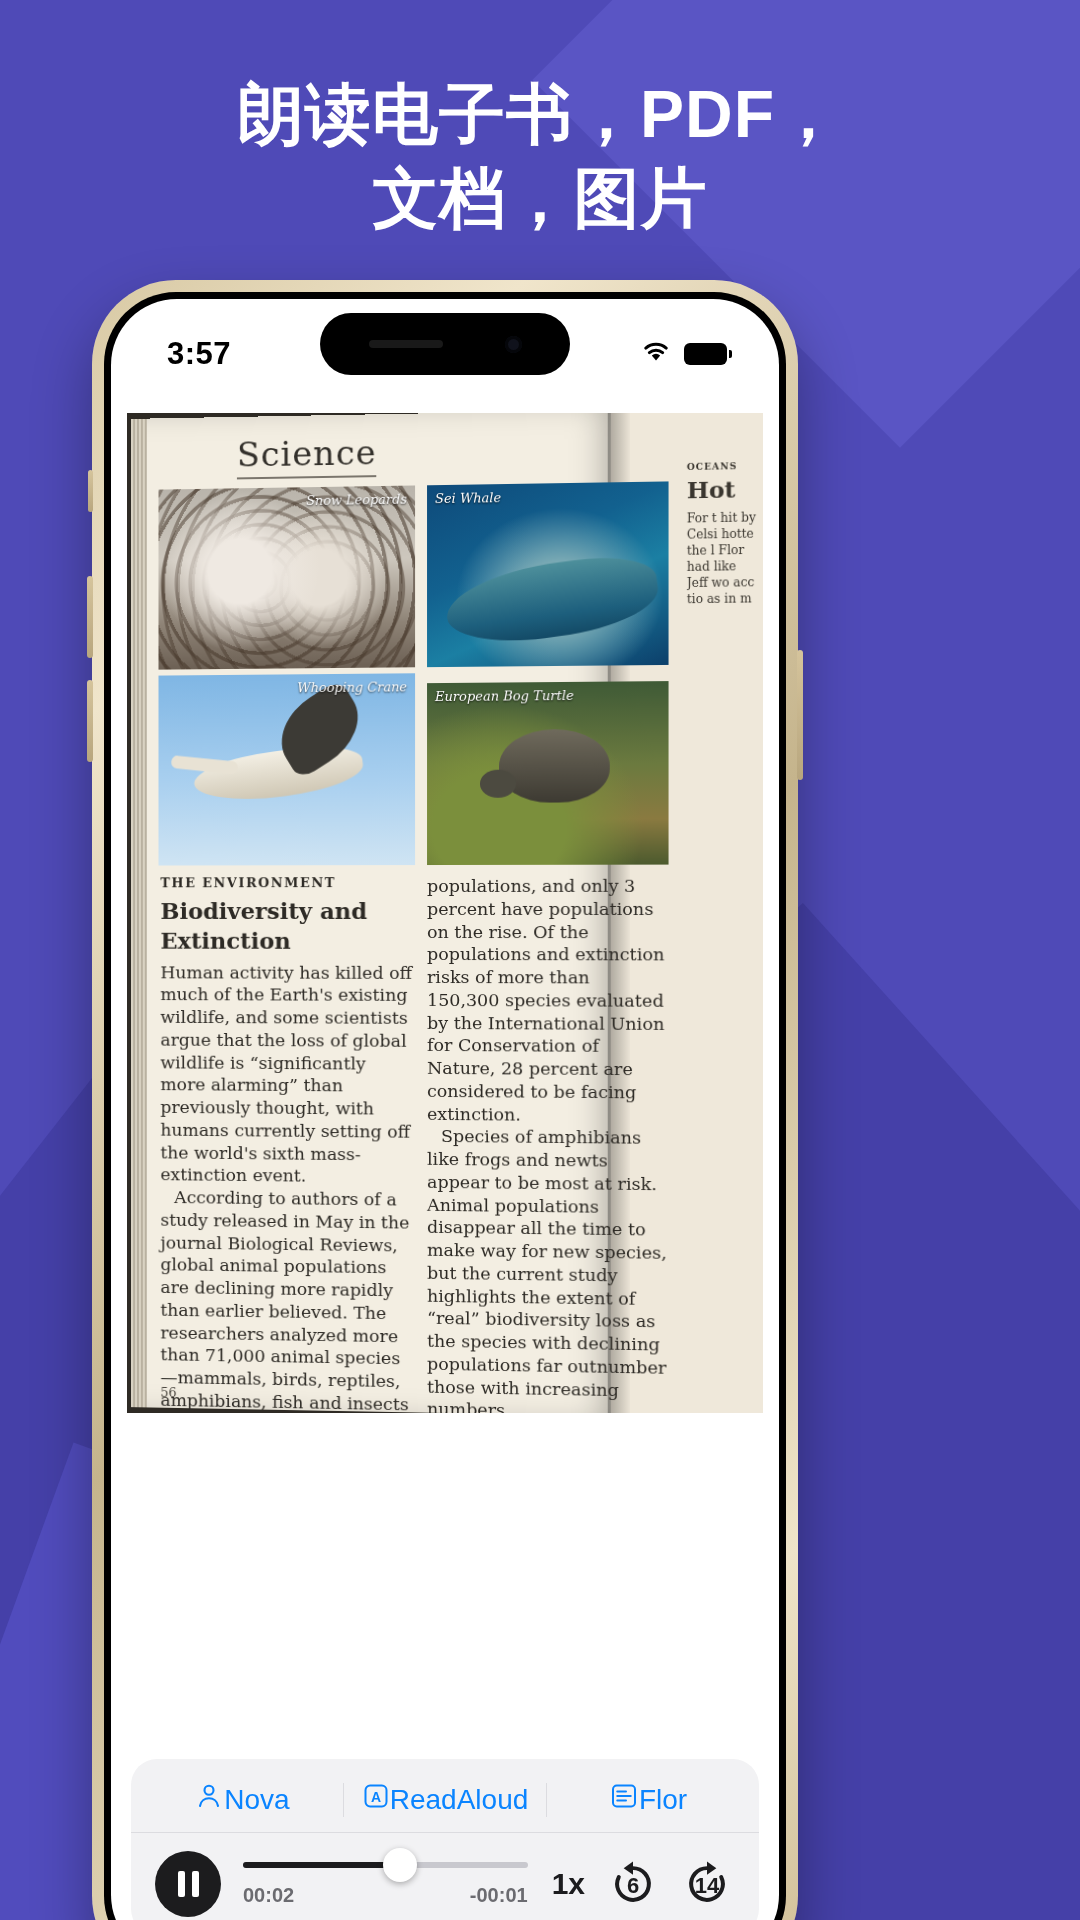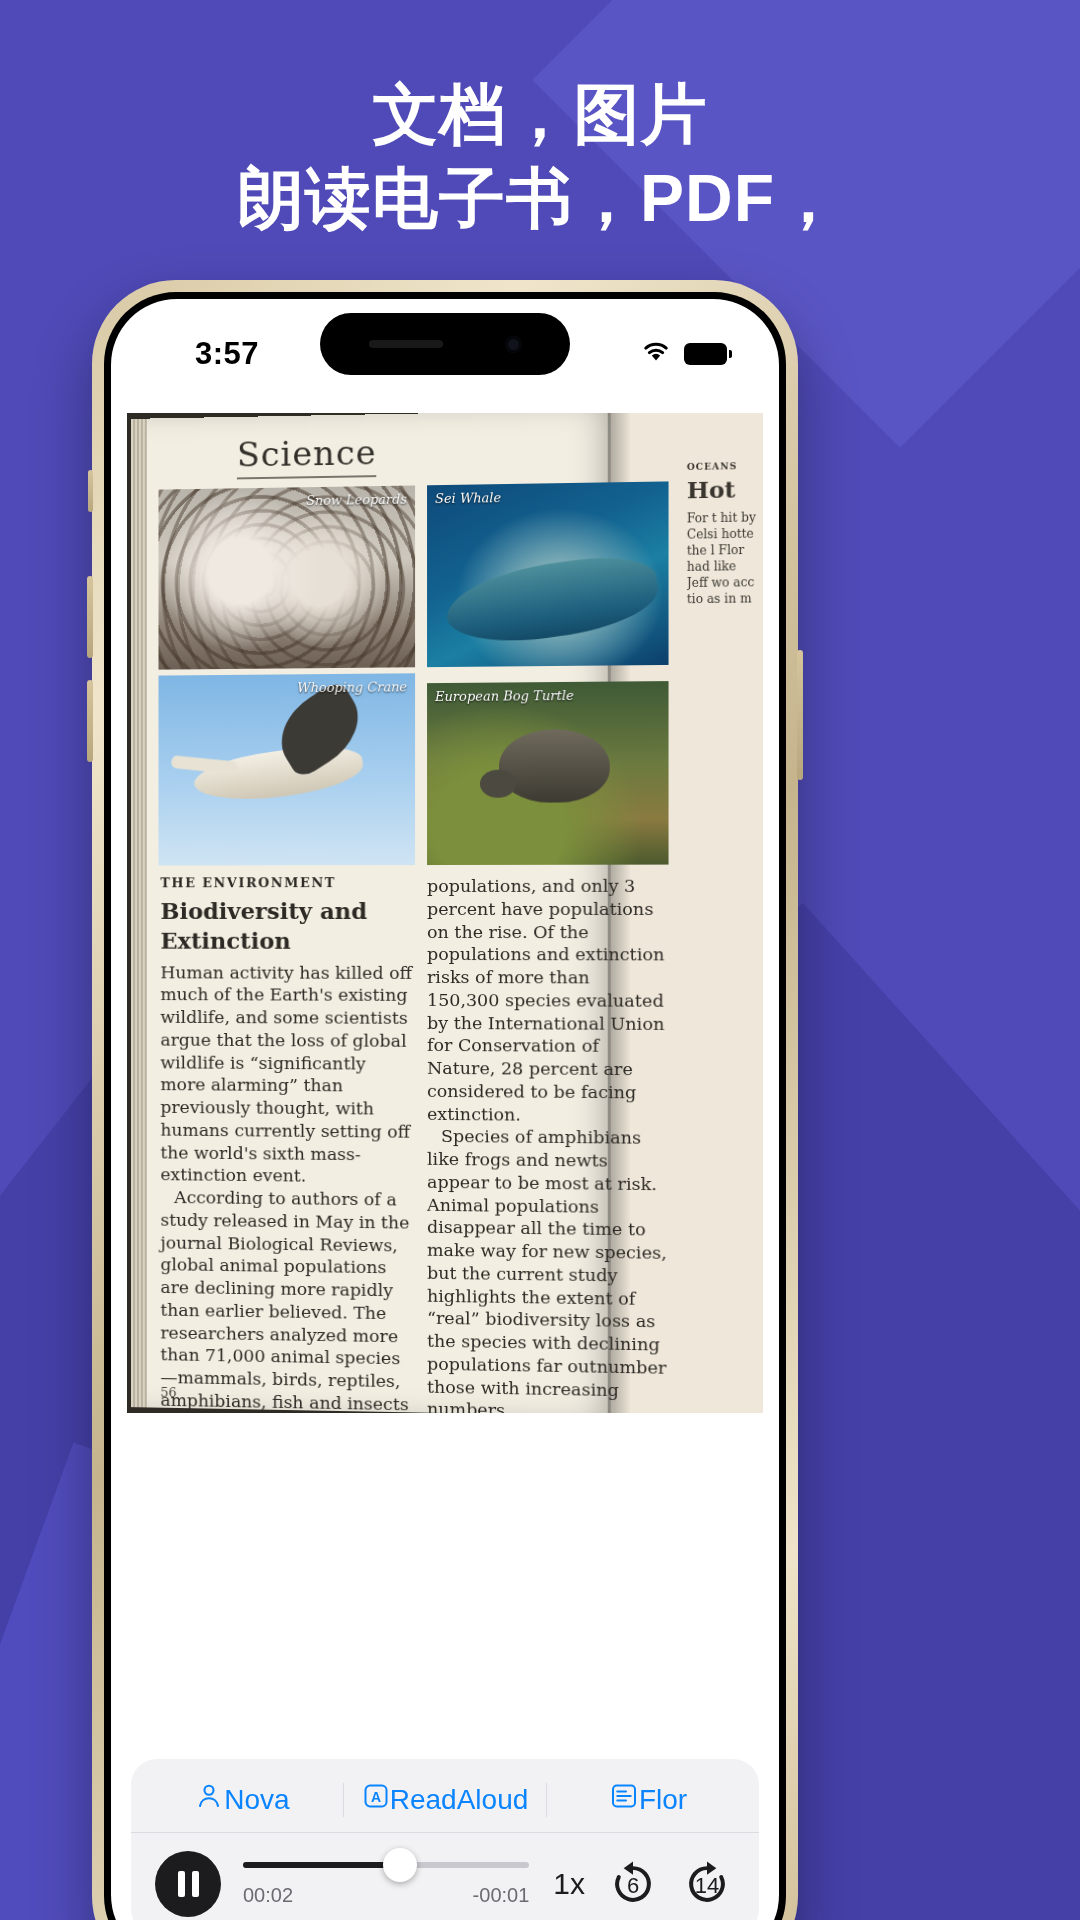--- a/index.html
+++ b/index.html
@@ -155,21 +155,20 @@
     justify-content: space-between;
     padding: 18px 52px 0 56px;
     box-sizing: border-box;
     z-index: 20;
   }
   .status-time {
     font-size: 31px;
     font-weight: bold;
     color: #000;
     letter-spacing: 0.5px;
-    margin-left: 28px;
   }
   .status-right {
     display: flex;
     align-items: center;
     gap: 11px;
   }
   .battery {
     width: 43px;
     height: 22px;
     border-radius: 6px;
@@ -446,20 +445,21 @@
     width: 1px;
     height: 34px;
     background: #dcdce0;
   }
 
   .player {
     display: flex;
     align-items: center;
     padding: 18px 24px 0 24px;
     gap: 18px;
+    font-weight: bold;
   }
   .play-btn {
     width: 66px;
     height: 66px;
     border-radius: 50%;
     background: #1c1c1e;
     display: flex;
     align-items: center;
     justify-content: center;
     flex: 0 0 auto;
@@ -535,22 +535,22 @@
 <body>
 
 <div class="bg">
   <div class="bg-shape-c"></div>
   <div class="bg-shape-a"></div>
   <div class="bg-shape-b"></div>
   <div class="bg-shape-d"></div>
 </div>
 
 <div class="headline">
+  <span class="headline-line">朗读电子书，PDF，</span>
   <span class="headline-line">文档，图片</span>
-  <span class="headline-line">朗读电子书，PDF，</span>
 </div>
 
 <div class="phone">
   <div class="btn-side btn-mute"></div>
   <div class="btn-side btn-vol1"></div>
   <div class="btn-side btn-vol2"></div>
   <div class="btn-side btn-power"></div>
 
   <div class="phone-inner">
     <div class="screen">

